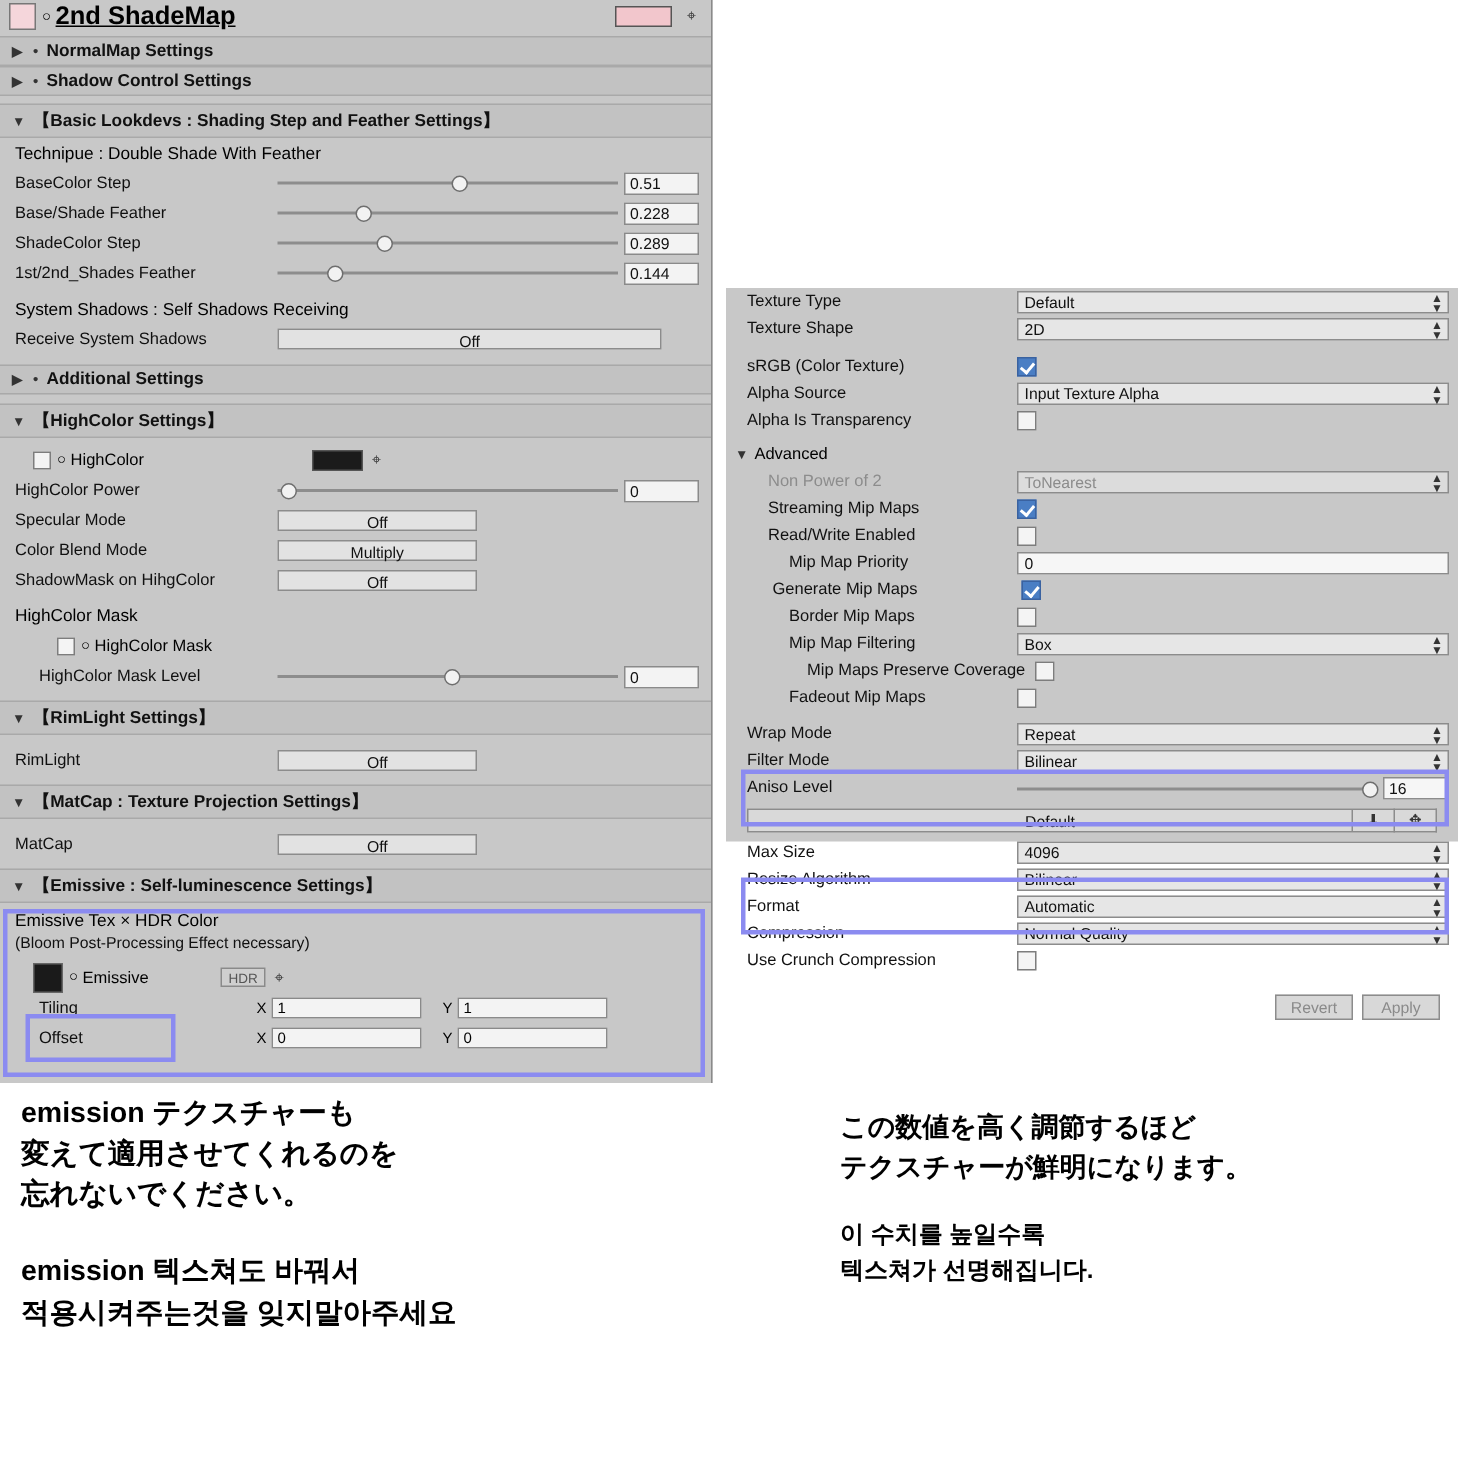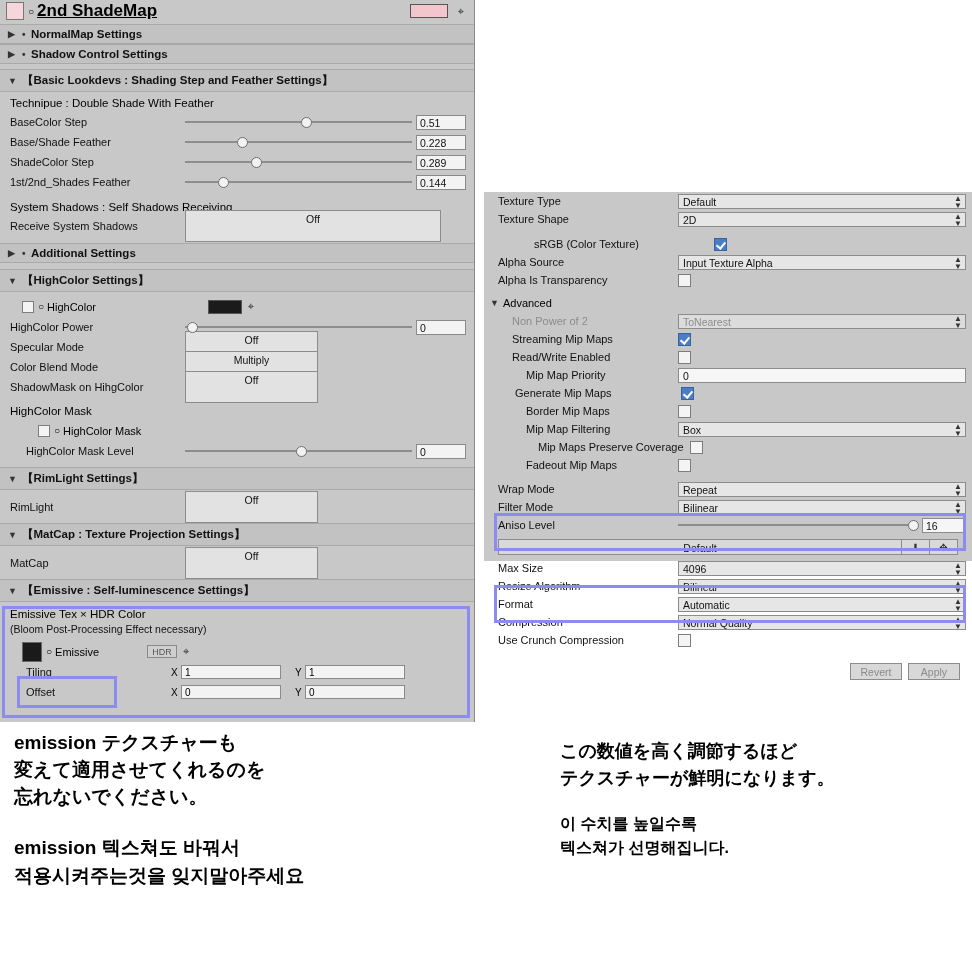--- a/index.html
+++ b/index.html
@@ -44,21 +44,21 @@
   .slider .knob{
     position:absolute;top:2px;width:9px;height:9px;border-radius:50%;
     background:#f2f2f2;border:1px solid #6e6e6e;
   }
   .numbox{
     width:50px;height:15px;background:#f3f3f3;border:1px solid #8a8a8a;
     font-size:10.5px;padding-left:3px;line-height:15px;box-sizing:border-box;
     color:#101010;
   }
   .btnwide{
-    width:133px;height:32px;background:#e2e2e2;border:1px solid #8c8c8c;
+    width:133px;height:14px;background:#e2e2e2;border:1px solid #8c8c8c;
     font-size:10.5px;text-align:center;line-height:16px;color:#111;
     box-sizing:border-box;
   }
   .btnwide.lg{width:256px;}
   .swatchrow{display:flex;align-items:center;height:21px;padding-left:10px;}
   .ckbox{
     width:12px;height:12px;background:#f4f4f4;border:1px solid #7d7d7d;
     margin-right:4px;box-sizing:border-box;
   }
   .radio{font-size:10px;margin-right:3px;}
@@ -95,21 +95,21 @@
   }
   .cbsm{
     width:13px;height:13px;background:#f4f4f4;border:1px solid #7d7d7d;
     box-sizing:border-box;position:relative;
   }
   .cbsm.on{background:#4a7ec4;border-color:#3a62a0;}
   .cbsm.on:after{
     content:"";position:absolute;left:3px;top:1px;width:4px;height:7px;
     border:solid #fff;border-width:0 2px 2px 0;transform:rotate(40deg);
   }
-  .rsliderwrap{flex:1;display:flex;align-items:flex-start;margin-right:6px;}
+  .rsliderwrap{flex:1;display:flex;align-items:flex-end;margin-right:6px;}
   .rslider{position:relative;height:14px;flex:1;margin-right:5px;}
   .rslider .track{position:absolute;left:0;right:0;top:6px;height:2px;background:#8d8d8d;}
   .rslider .knob{position:absolute;top:2px;width:9px;height:9px;border-radius:50%;background:#f2f2f2;border:1px solid #6e6e6e;}
   .rnum{
     width:44px;height:15px;background:#f6f6f6;border:1px solid #8c8c8c;
     font-size:10.5px;line-height:15px;padding-left:3px;box-sizing:border-box;color:#111;
   }
   .platbar{
     display:flex;align-items:center;margin:5px 14px 4px 14px;
   }
@@ -326,21 +326,21 @@
 
   <div class="rrow" style="">
     <span class="rlabel">Texture Type</span>
     <span class="dropdown"><span>Default</span><span class="updown">▲<br>▼</span></span>
   </div>
   <div class="rrow">
     <span class="rlabel">Texture Shape</span>
     <span class="dropdown"><span>2D</span><span class="updown">▲<br>▼</span></span>
   </div>
 
-  <div class="rrow" style="margin-top:7px;margin-left:36px;">
+  <div class="rrow" style="margin-top:7px;">
     <span class="rlabel">sRGB (Color Texture)</span>
     <span class="cbsm on"></span>
   </div>
   <div class="rrow">
     <span class="rlabel">Alpha Source</span>
     <span class="dropdown"><span>Input Texture Alpha</span><span class="updown">▲<br>▼</span></span>
   </div>
   <div class="rrow">
     <span class="rlabel">Alpha Is Transparency</span>
     <span class="cbsm"></span>

